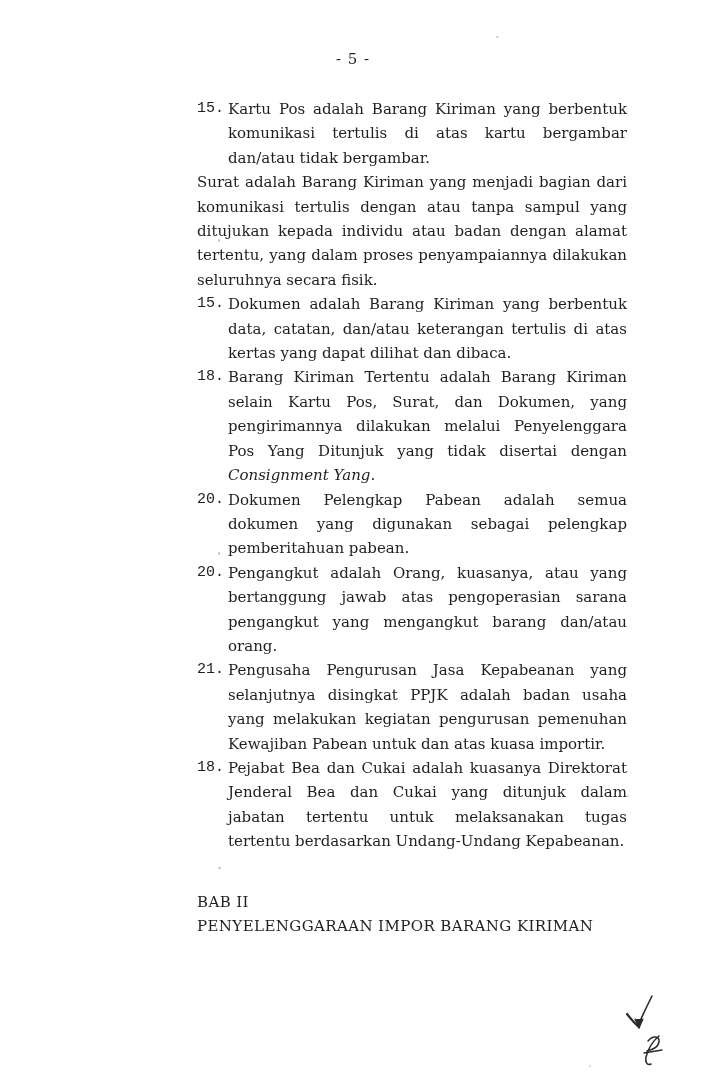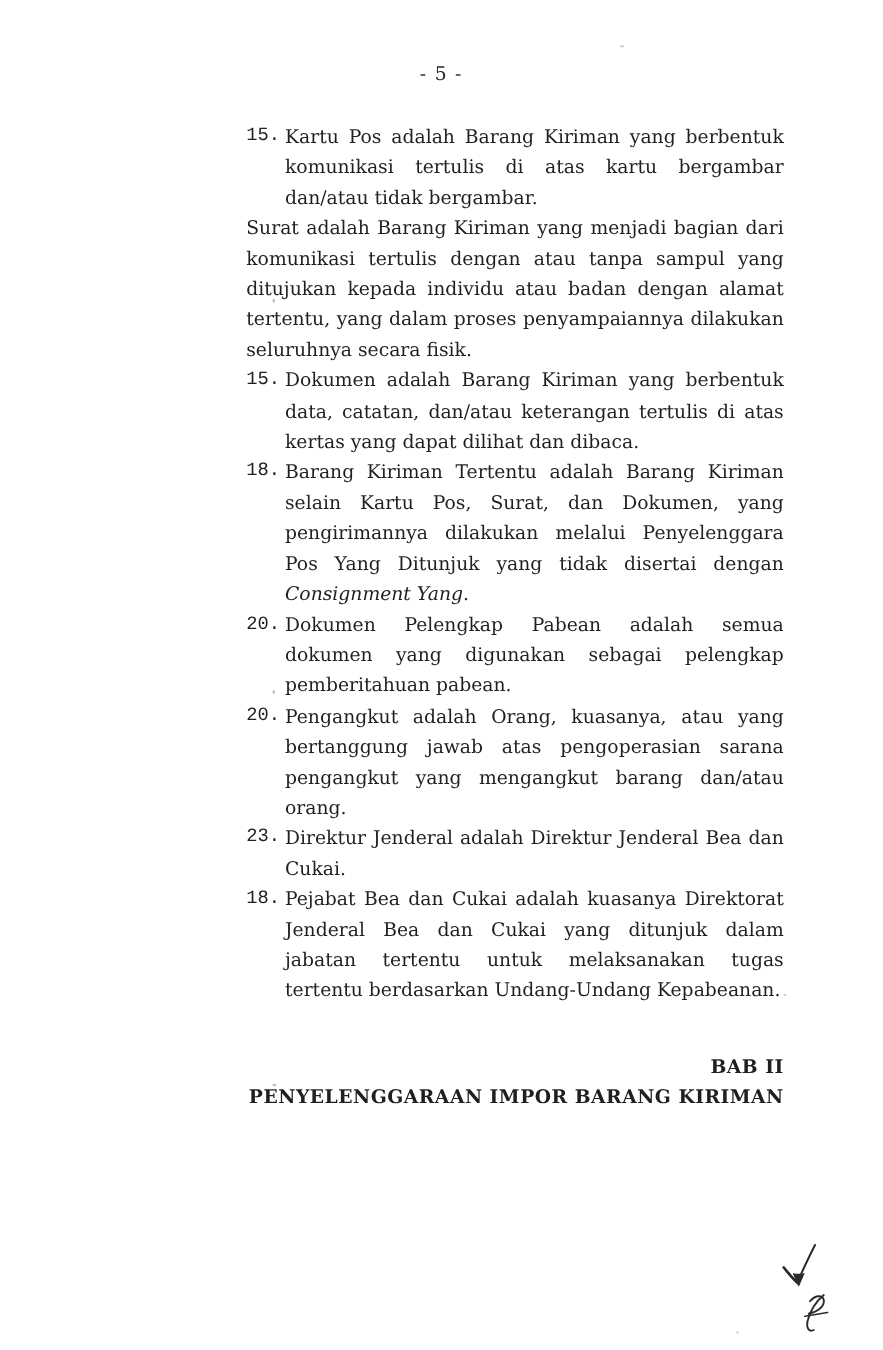--- a/index.html
+++ b/index.html
@@ -49,25 +49,24 @@
   }
   .item-text {
     flex: 1;
     text-align: justify;
   }
   .item-text em {
     font-style: italic;
   }
   .chapter-heading {
     margin-top: 36px;
-    text-align: right;
+    text-align: left;
     font-size: 15px;
     line-height: 24.4px;
     letter-spacing: 0.4px;
-    font-weight: bold;
   }
   .hand-marks {
     position: absolute;
     left: 615px;
     top: 985px;
     width: 70px;
     height: 95px;
   }
   .speck {
     position: absolute;
@@ -112,26 +111,26 @@
     <li class="list-item">
       <span class="item-number">20.</span>
       <span class="item-text"><span>Dokumen Pelengkap Pabean adalah semua dokumen yang digunakan sebagai pelengkap pemberitahuan pabean.</span></span>
     </li>
 
     <li class="list-item">
       <span class="item-number">20.</span>
       <span class="item-text"><span>Pengangkut adalah Orang, kuasanya, atau yang bertanggung jawab atas pengoperasian sarana pengangkut yang mengangkut barang dan/atau orang.</span></span>
     </li>
 
+    <li class="list-item">
+      <span class="item-number">21.</span>
+      <span class="item-text"><span>Pengusaha Pengurusan Jasa Kepabeanan yang selanjutnya disingkat PPJK adalah badan usaha yang melakukan kegiatan pengurusan pemenuhan Kewajiban Pabean untuk dan atas kuasa importir.</span></span>
+    </li>
 
 
-    <li class="list-item">
-      <span class="item-number">23.</span>
-      <span class="item-text"><span>Direktur Jenderal adalah Direktur Jenderal Bea dan Cukai.</span></span>
-    </li>
 
     <li class="list-item">
       <span class="item-number">18.</span>
       <span class="item-text"><span>Pejabat Bea dan Cukai adalah kuasanya Direktorat Jenderal Bea dan Cukai yang ditunjuk dalam jabatan tertentu untuk melaksanakan tugas tertentu berdasarkan Undang-Undang Kepabeanan.</span></span>
     </li>
   </ol>
 
     <div class="chapter-heading">
       <div>BAB II</div>
       <div>PENYELENGGARAAN IMPOR BARANG KIRIMAN</div>

